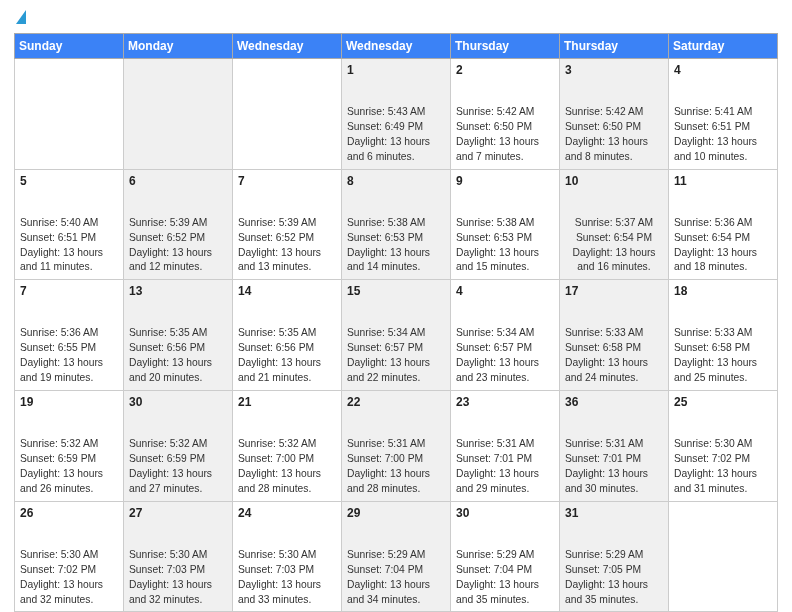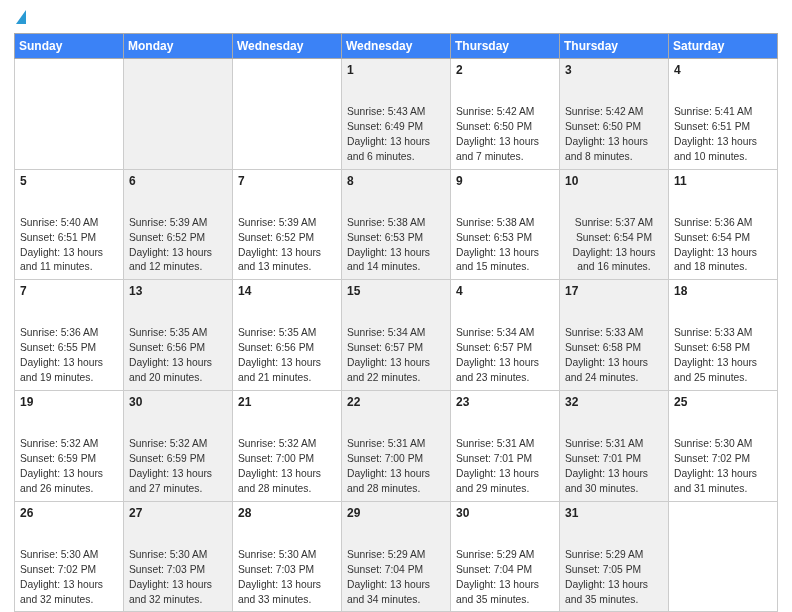--- a/index.html
+++ b/index.html
@@ -298,21 +298,21 @@
 and 28 minutes.</div>
           </td>
           <td>
             <div class="day-num">23</div>
             <div class="day-info" style="white-space: pre-line;">Sunrise: 5:31 AM
 Sunset: 7:01 PM
 Daylight: 13 hours
 and 29 minutes.</div>
           </td>
           <td class="shaded">
-            <div class="day-num">32</div>
+            <div class="day-num">36</div>
             <div class="day-info" style="white-space: pre-line;">Sunrise: 5:31 AM
 Sunset: 7:01 PM
 Daylight: 13 hours
 and 30 minutes.</div>
           </td>
           <td>
             <div class="day-num">25</div>
             <div class="day-info" style="white-space: pre-line;">Sunrise: 5:30 AM
 Sunset: 7:02 PM
 Daylight: 13 hours
@@ -328,21 +328,21 @@
 and 32 minutes.</div>
           </td>
           <td class="shaded">
             <div class="day-num">27</div>
             <div class="day-info" style="white-space: pre-line;">Sunrise: 5:30 AM
 Sunset: 7:03 PM
 Daylight: 13 hours
 and 32 minutes.</div>
           </td>
           <td>
-            <div class="day-num">28</div>
+            <div class="day-num">24</div>
             <div class="day-info" style="white-space: pre-line;">Sunrise: 5:30 AM
 Sunset: 7:03 PM
 Daylight: 13 hours
 and 33 minutes.</div>
           </td>
           <td class="shaded">
             <div class="day-num">29</div>
             <div class="day-info" style="white-space: pre-line;">Sunrise: 5:29 AM
 Sunset: 7:04 PM
 Daylight: 13 hours

